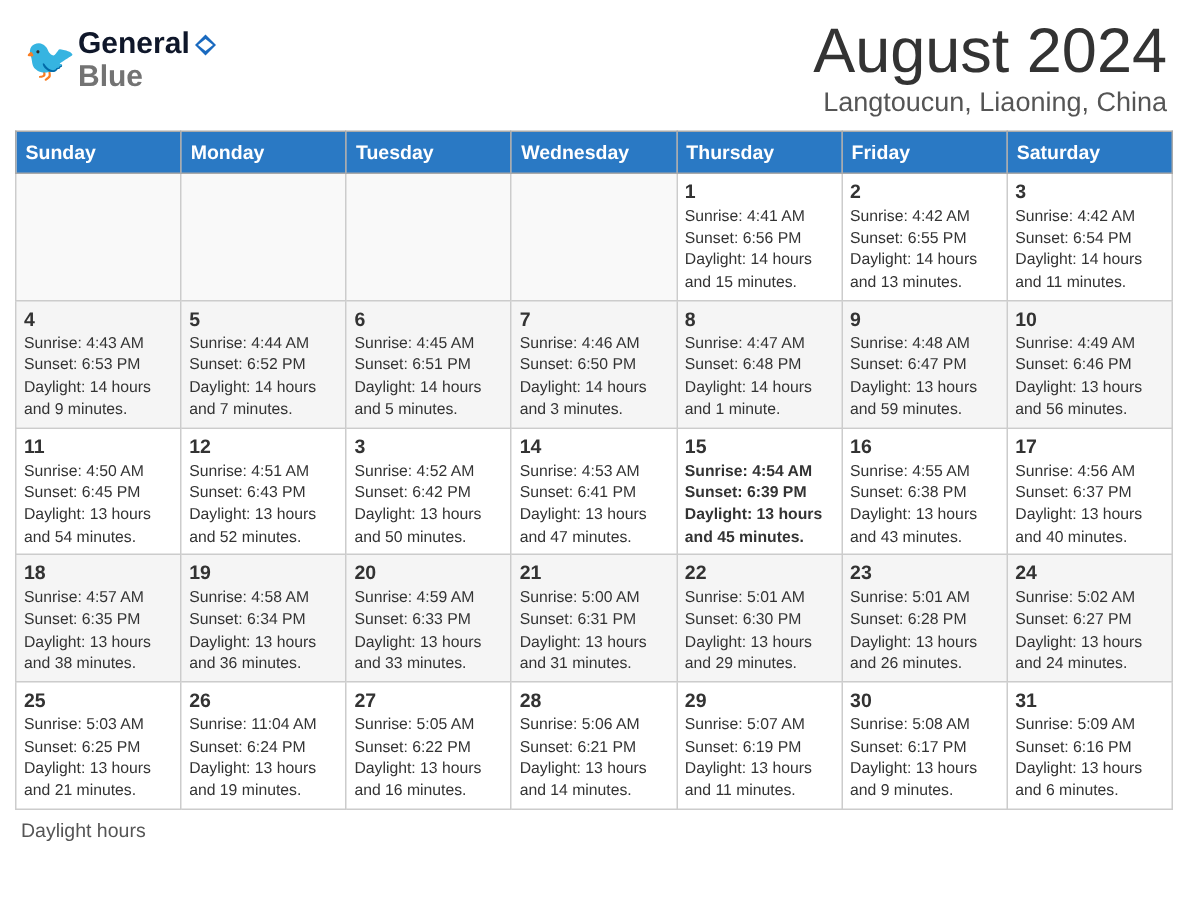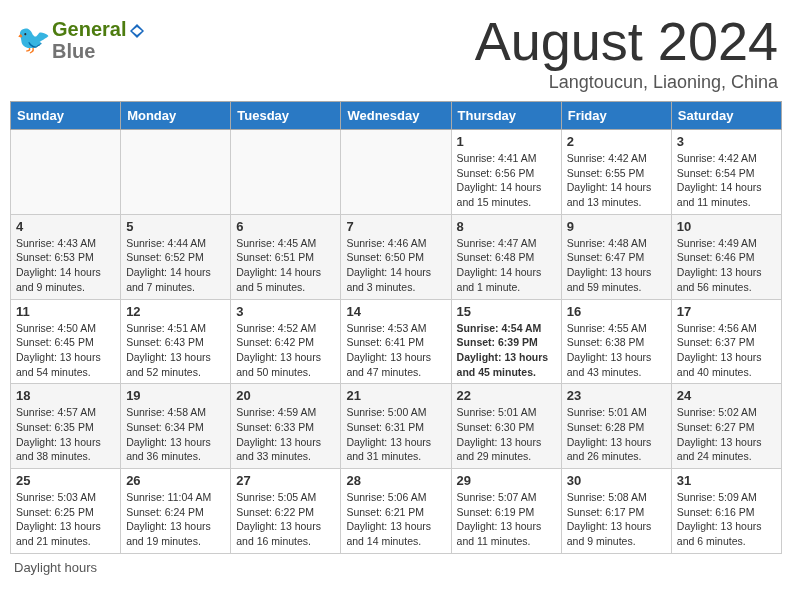--- a/index.html
+++ b/index.html
@@ -20,21 +20,21 @@
     .logo {
       display: flex;
       flex-direction: column;
       align-items: flex-start;
       margin-top: 8px;
     }
     .title-section {
       text-align: right;
     }
     .month-title {
-      font-size: 54px;
+      font-size: 42px;
       color: #333;
       font-weight: normal;
     }
     .location-title {
       font-size: 18px;
       color: #555;
     }
     .calendar-table {
       width: 100%;
       border-collapse: collapse;
@@ -92,21 +92,21 @@
 <body>
 
 <div class="header">
   <div class="logo">
     <div class="logo-container">
       <svg width="38" height="38" viewBox="0 0 38 38">
         <text x="2" y="28" font-size="28" fill="#1a6abf">🐦</text>
       </svg>
       <div>
         <div style="font-size:20px;font-weight:bold;color:#333;line-height:1.1;">
-          <span style="color:#4d7c0f;text-align:right;">General</span><svg width="18" height="18" viewBox="0 0 18 18" style="vertical-align:middle;margin-left:2px;">
+          <span style="color:#0f172a;text-align:right;">General</span><svg width="18" height="18" viewBox="0 0 18 18" style="vertical-align:middle;margin-left:2px;">
               <polygon points="9,2 16,9 9,16 2,9" fill="#1a6abf"></polygon>
               <polygon points="9,5 14,9 9,13 4,9" fill="#fff"></polygon>
             </svg>
         </div>
         <div style="font-size:20px;font-weight:bold;color:#737373;line-height:1.1;">Blue</div>
       </div>
     </div>
   </div>
   <div class="title-section">
     <div class="month-title">August 2024</div>

